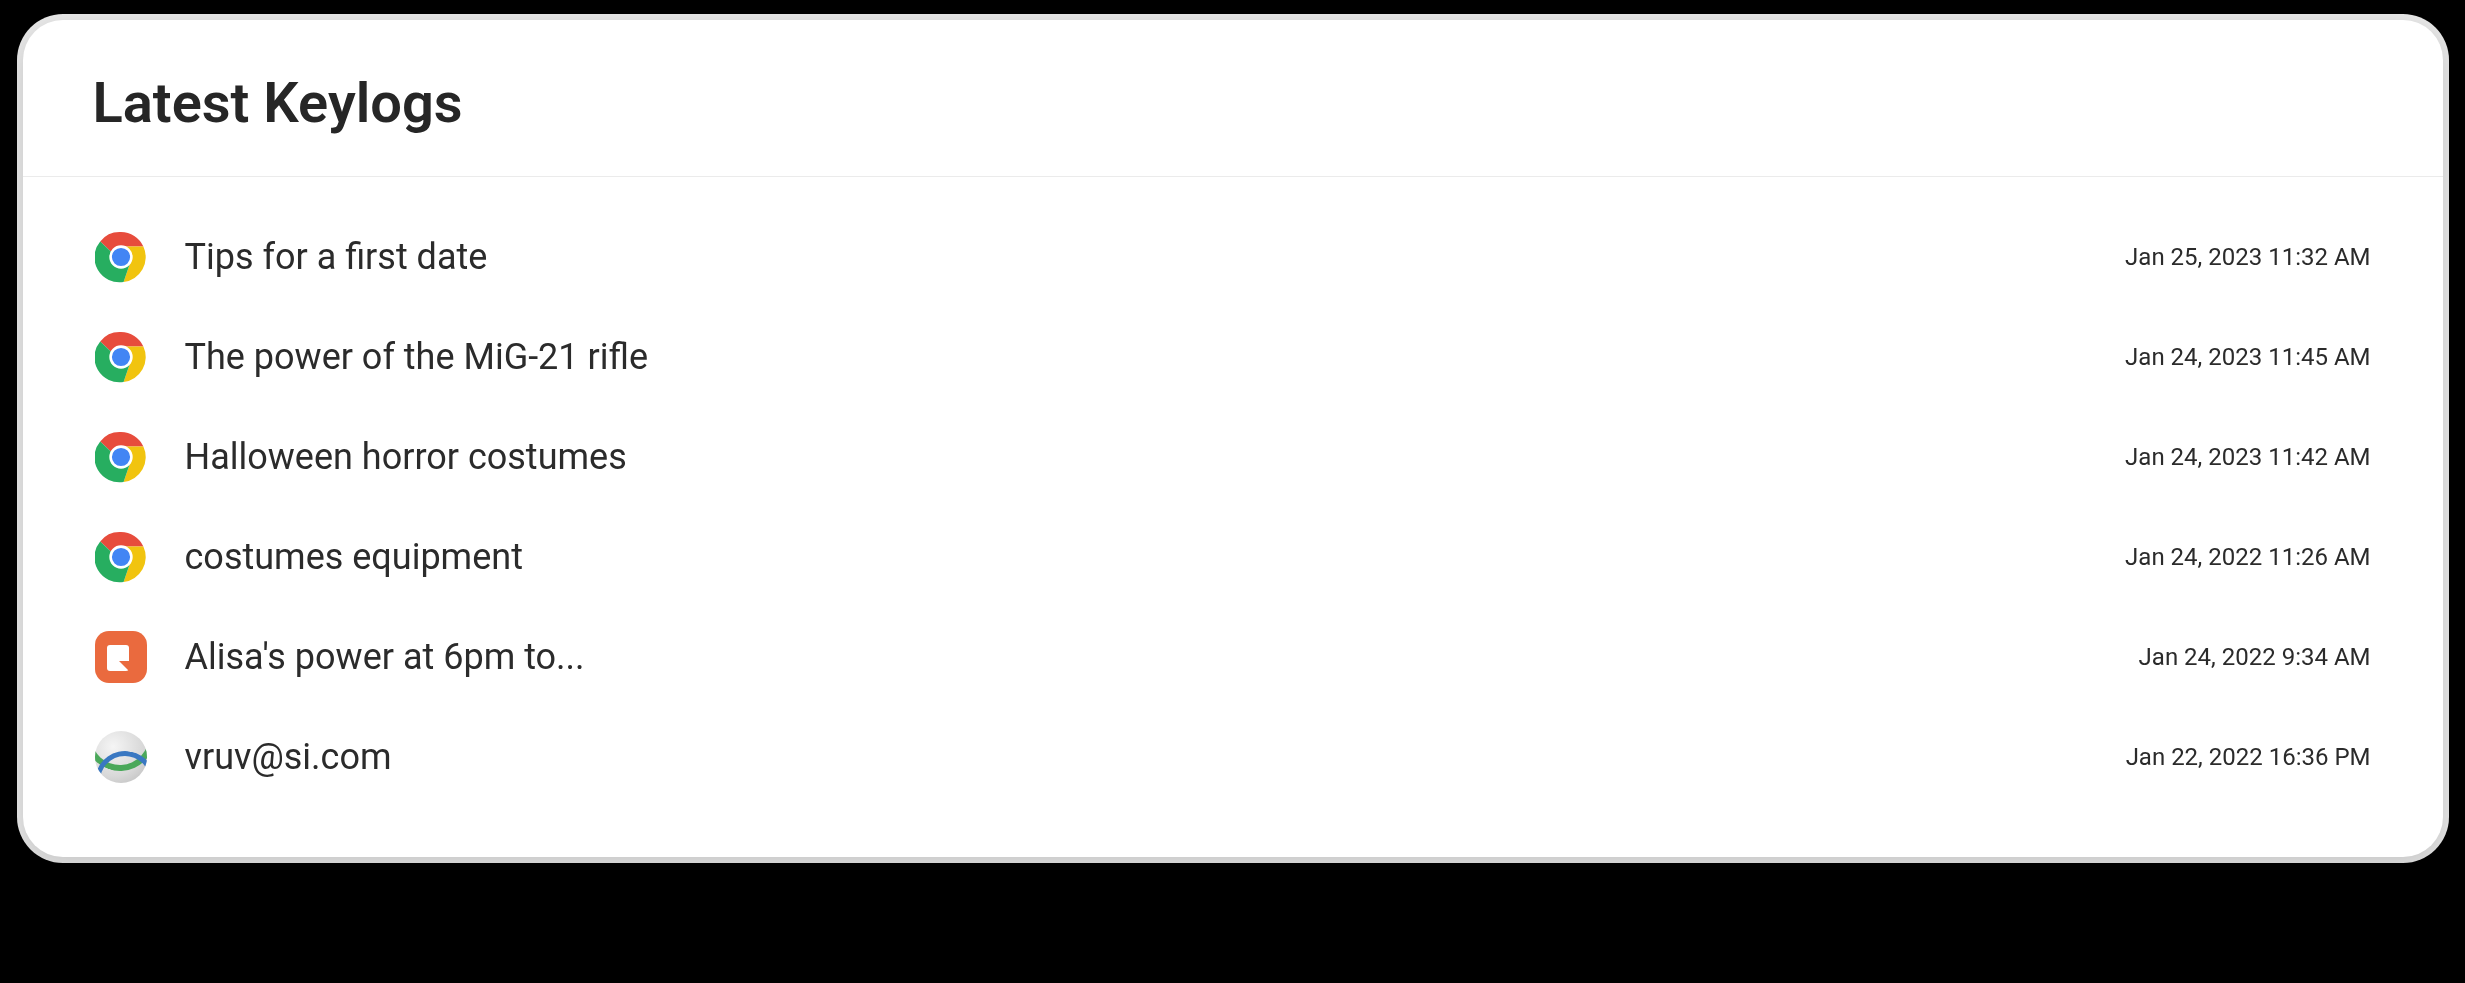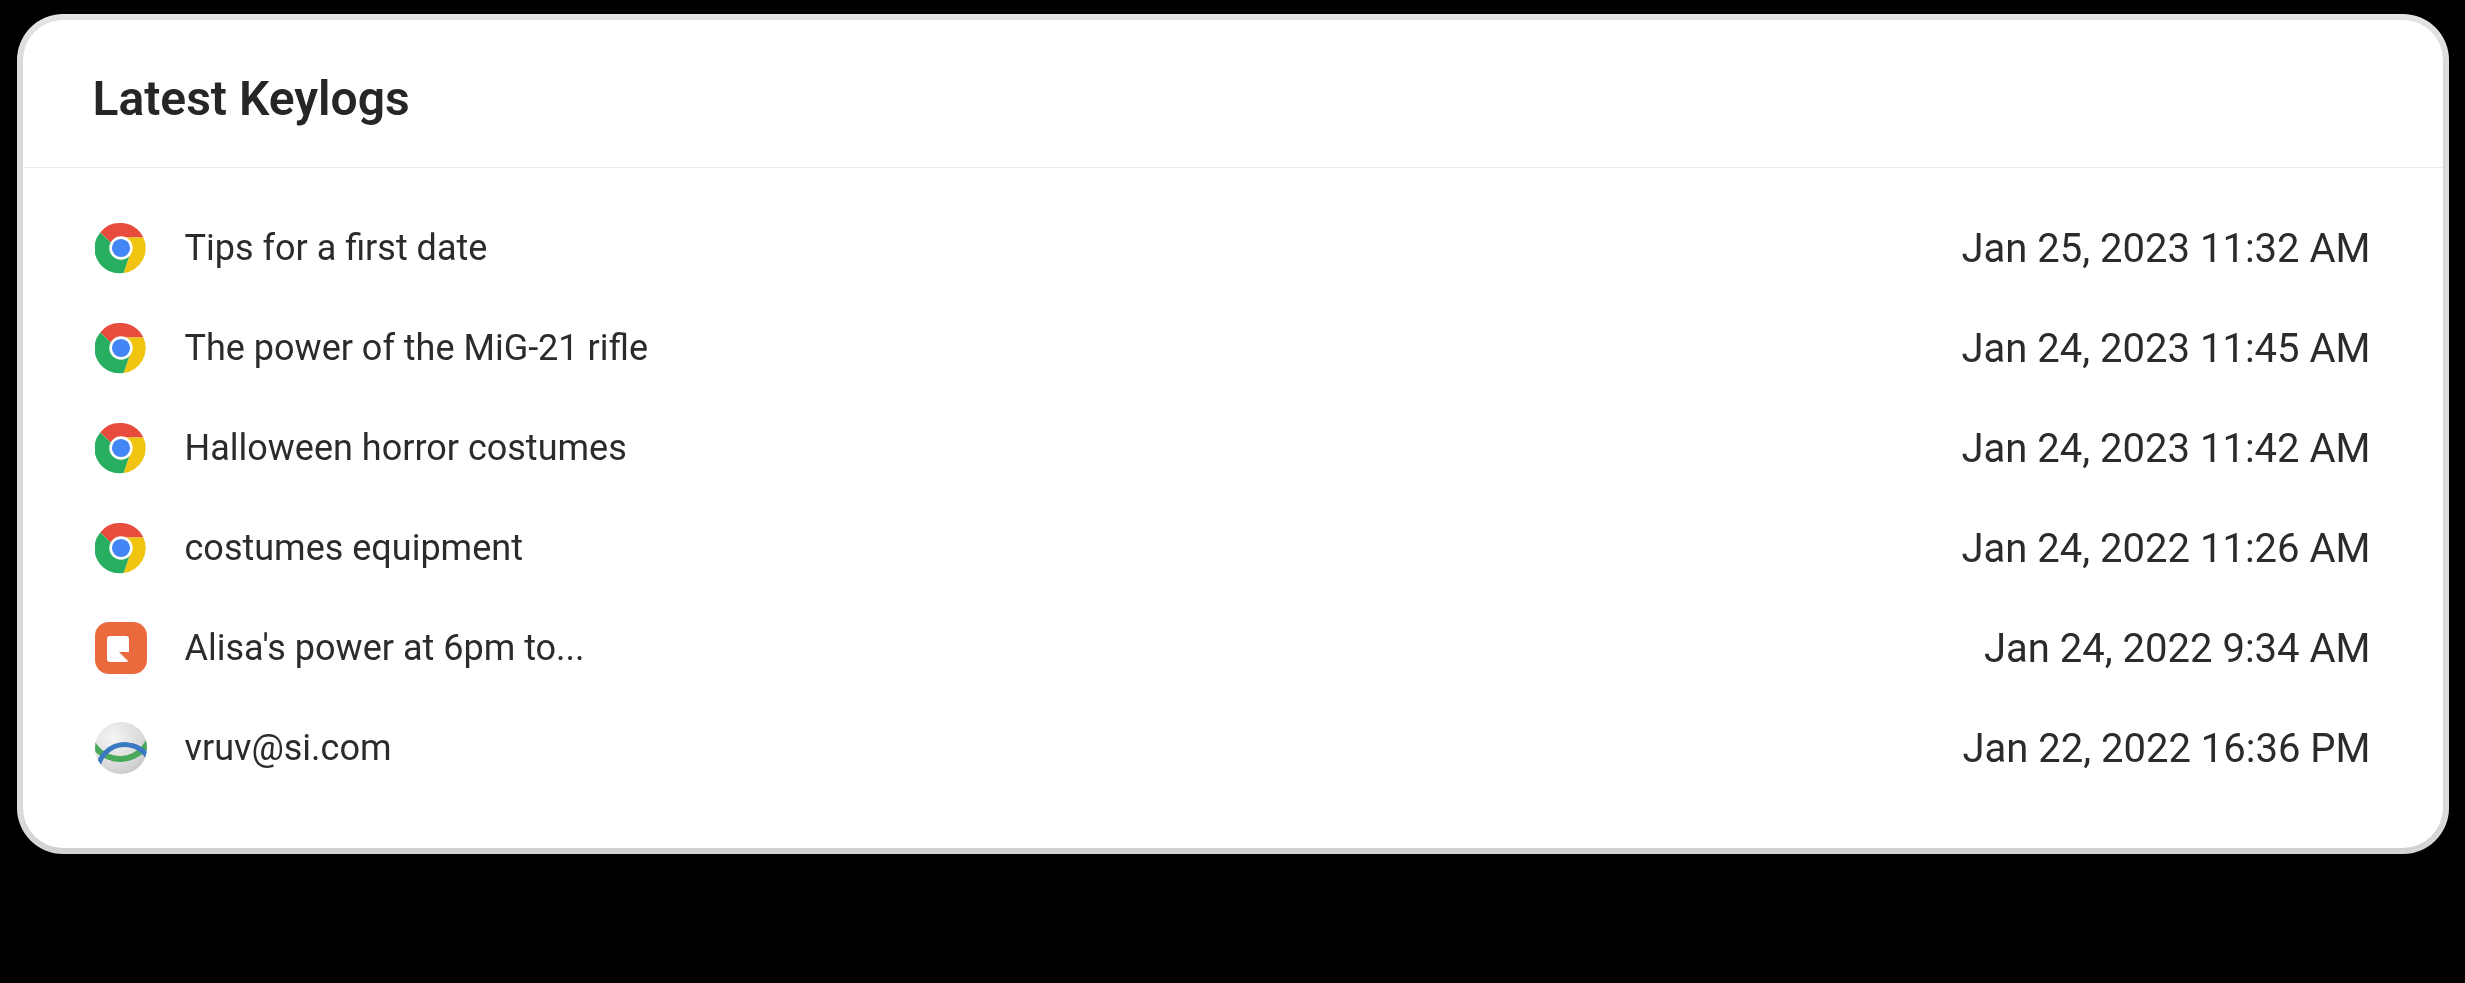--- a/index.html
+++ b/index.html
@@ -21,21 +21,21 @@
       width: 100%;
       max-width: 2420px;
       box-shadow: 0 8px 24px rgba(0,0,0,0.15), 0 0 0 6px #e8e8e8;
       overflow: hidden;
     }
     .card-header {
       padding: 50px 70px 40px 70px;
       border-bottom: 1px solid #ebebeb;
     }
     .card-title {
-      font-size: 48px;
+      font-size: 56px;
       font-weight: 600;
       color: #262626;
     }
     .list {
       padding: 30px 72px 50px 70px;
     }
     .list-row {
       display: flex;
       align-items: center;
       padding: 22px 0;
@@ -48,21 +48,21 @@
       display: flex;
       align-items: center;
       justify-content: center;
     }
     .row-text {
       flex: 1;
       font-size: 36px;
       color: #2b2b2b;
     }
     .row-time {
-      font-size: 40px;
+      font-size: 24px;
       color: #2b2b2b;
       text-align: left;
       white-space: nowrap;
     }
     
     .chrome-icon {
       width: 52px;
       height: 52px;
     }
     

